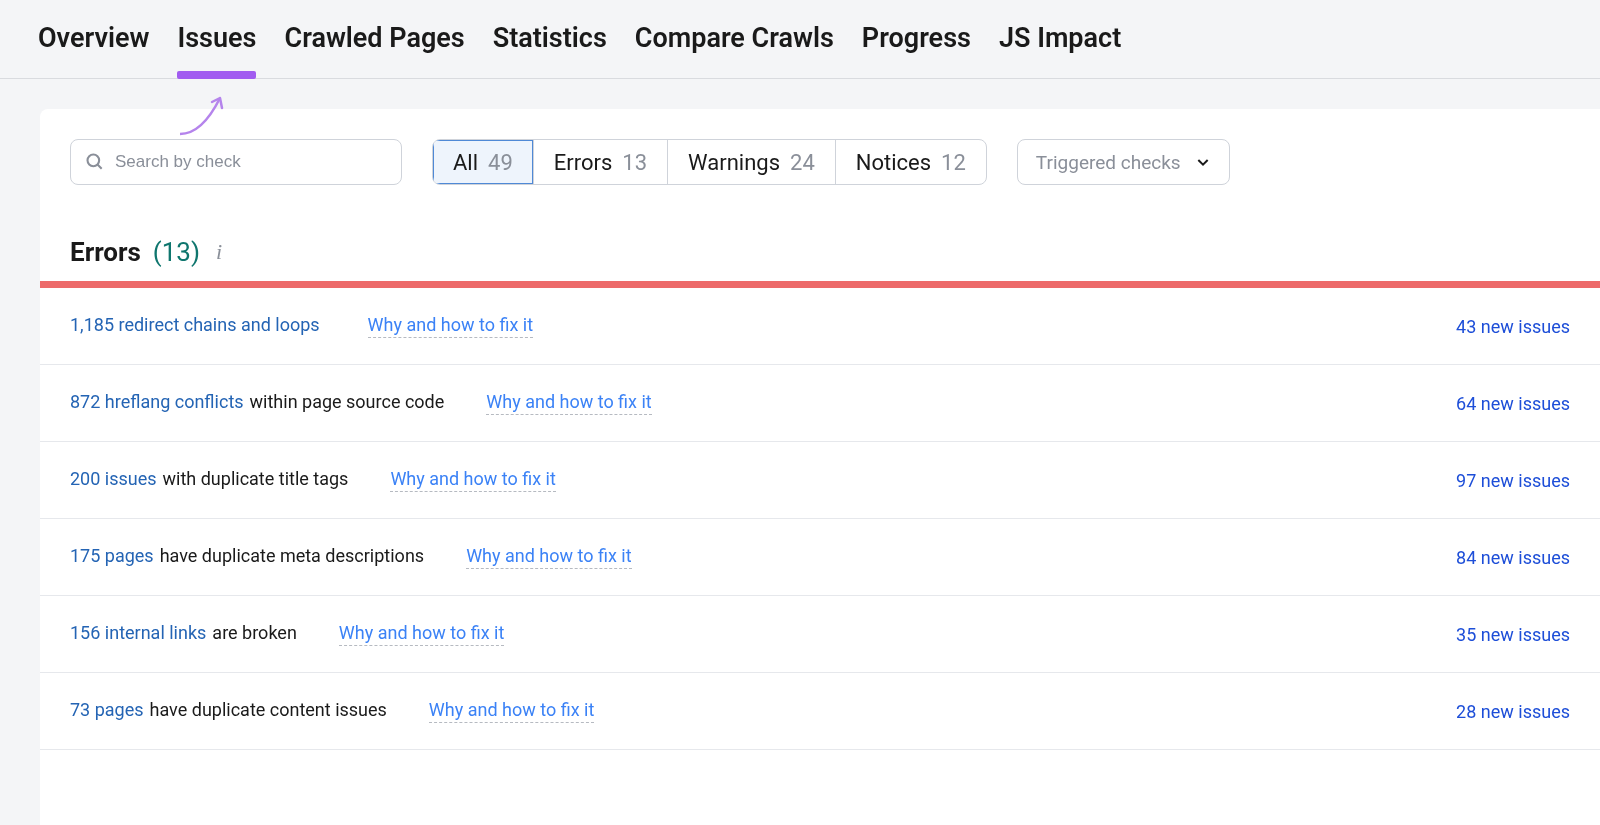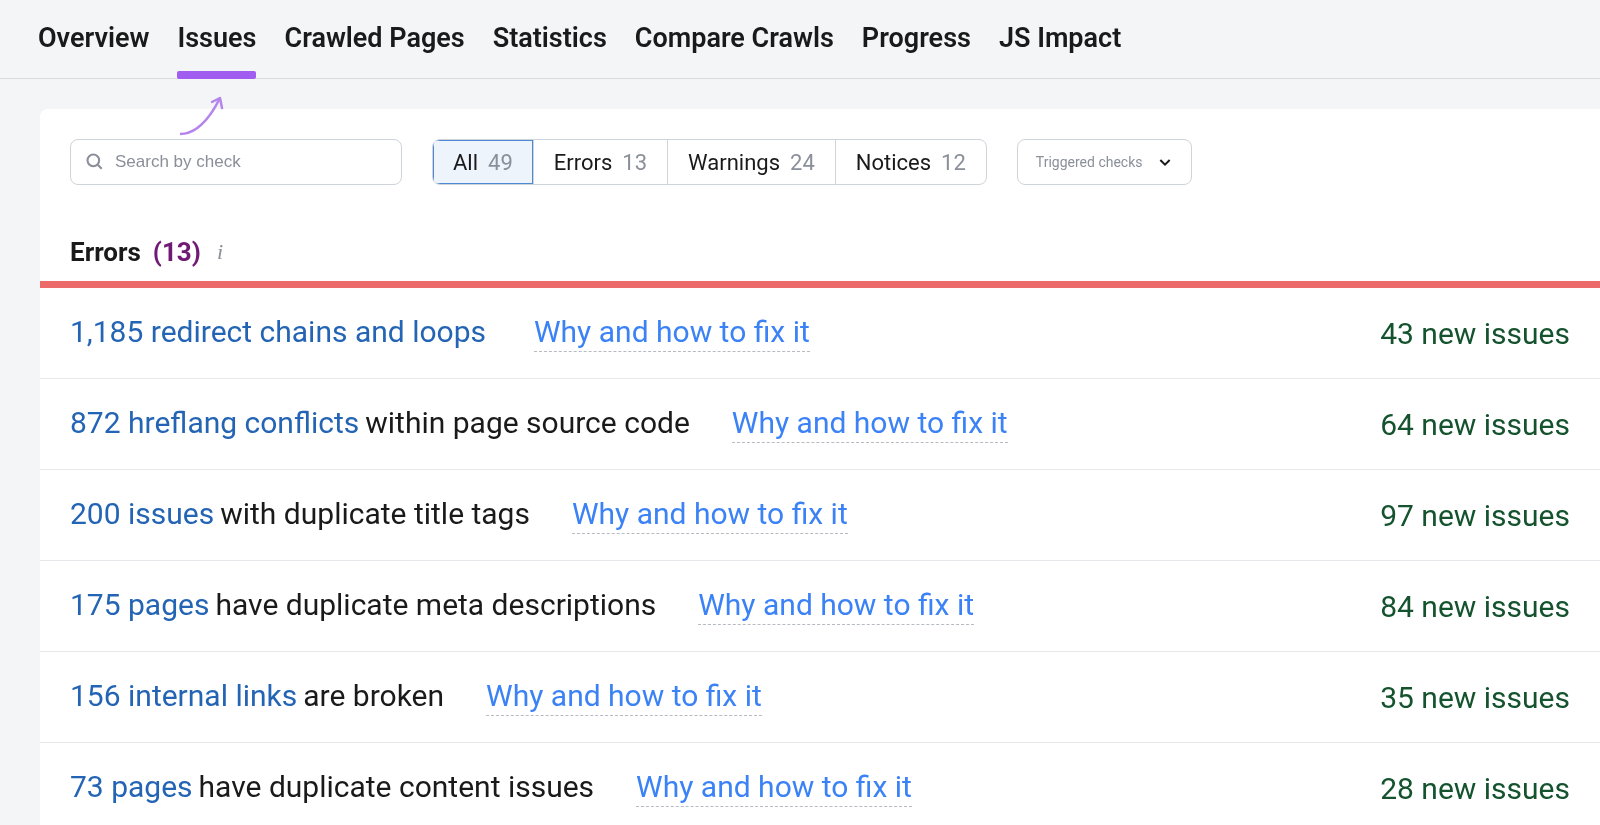--- a/index.html
+++ b/index.html
@@ -100,64 +100,64 @@
     box-shadow: inset 0 0 0 1px #4f89d6;
   }
   .dropdown {
     display: flex;
     align-items: center;
     gap: 14px;
     border: 1px solid #cfd3da;
     border-radius: 8px;
     height: 46px;
     padding: 0 18px;
-    font-size: 14px;
+    font-size: 19px;
     color: #8a8f99;
     cursor: pointer;
     text-align: center;
   }
   .dropdown .chev { color: #1a1a1a; }
   .dd-category .lbl { color: #1a1a1a; }
   .section-header {
     display: flex;
     align-items: center;
     gap: 12px;
     padding: 30px 30px 14px 30px;
     font-size: 26px;
   }
   .section-header .title { font-weight: 700; }
-  .section-header .count { color: #701a75; font-weight: 700; }
+  .section-header .count { color: #0f766e; font-weight: 400; }
   .section-header .info-i {
     color: #8a8f99;
     font-style: italic;
     font-family: Georgia, serif;
     font-size: 22px;
     cursor: pointer;
     padding-left: 4px;
   }
   .red-divider { height: 7px; background: #ed6a6a; }
   .issue-row {
     display: flex;
     align-items: center;
     padding: 26px 30px;
-    font-size: 30px;
+    font-size: 18px;
     border-bottom: 1px solid #e6e8ec;
   }
   .issue-text { display: flex; align-items: baseline; gap: 0; flex-wrap: wrap; }
   .issue-link { color: #2464b4; cursor: pointer; }
   .issue-plain { color: #1a1a1a; margin-left: 6px; }
   .fix-link {
     color: #3b82f6;
     border-bottom: 1px dashed #b6bac1;
     margin-left: 42px;
     cursor: pointer;
     padding-bottom: 2px;
   }
   .issue-row .spacer { flex: 1; }
-  .new-issues { color: #14532d; cursor: pointer; white-space: nowrap; }
+  .new-issues { color: #1d4ed8; cursor: pointer; white-space: nowrap; }
   svg.search-ic { width: 20px; height: 20px; flex-shrink: 0; }
   svg.chev-ic { width: 16px; height: 16px; flex-shrink: 0; }
 </style>
 </head>
 <body>
 
 <div class="tab-bar">
   <div class="tab">Overview</div>
   <div class="tab active">Issues</div>
   <div class="tab">Crawled Pages</div>

